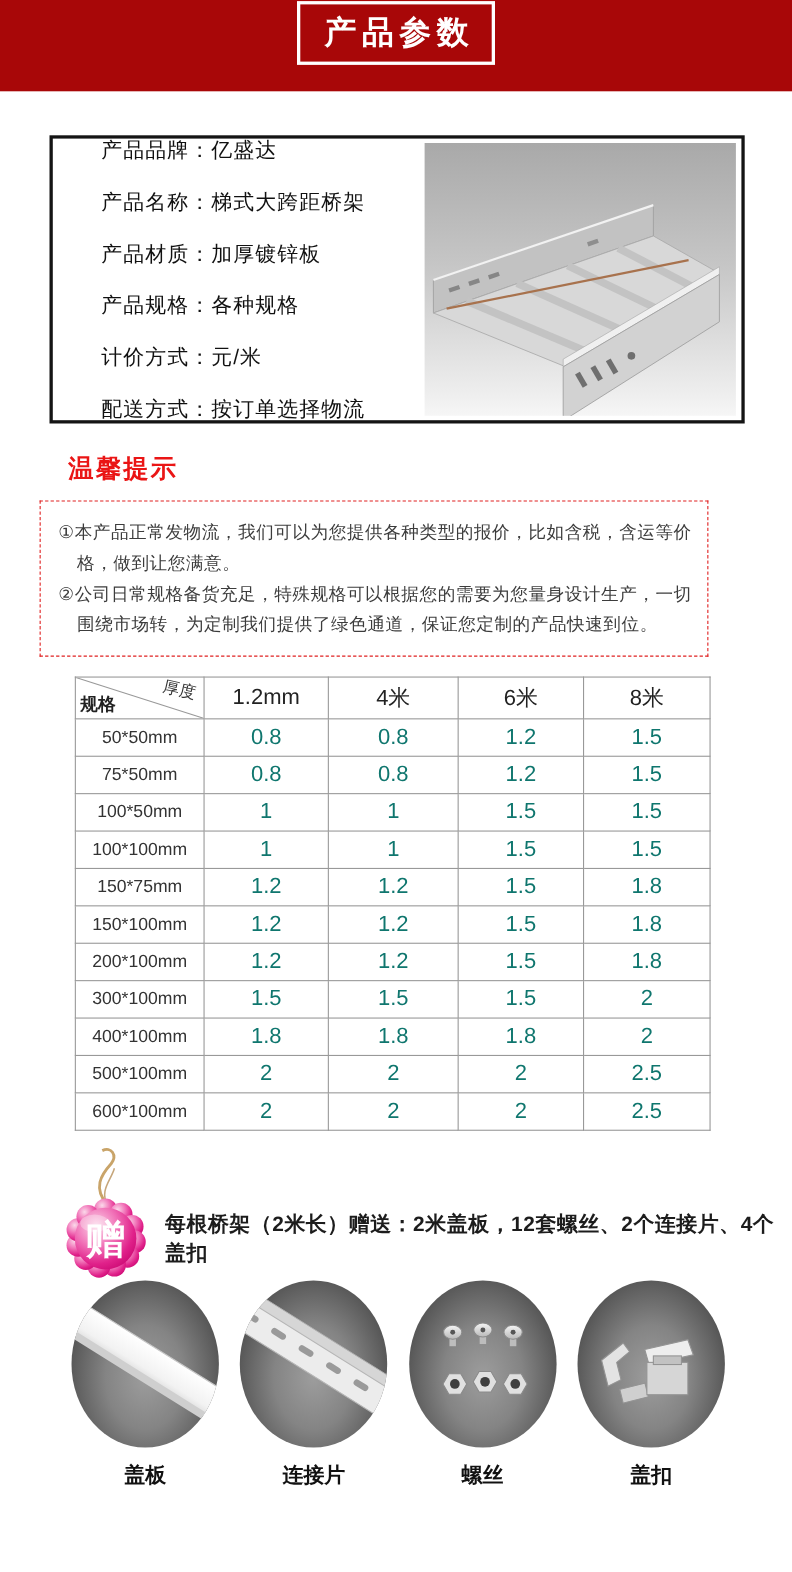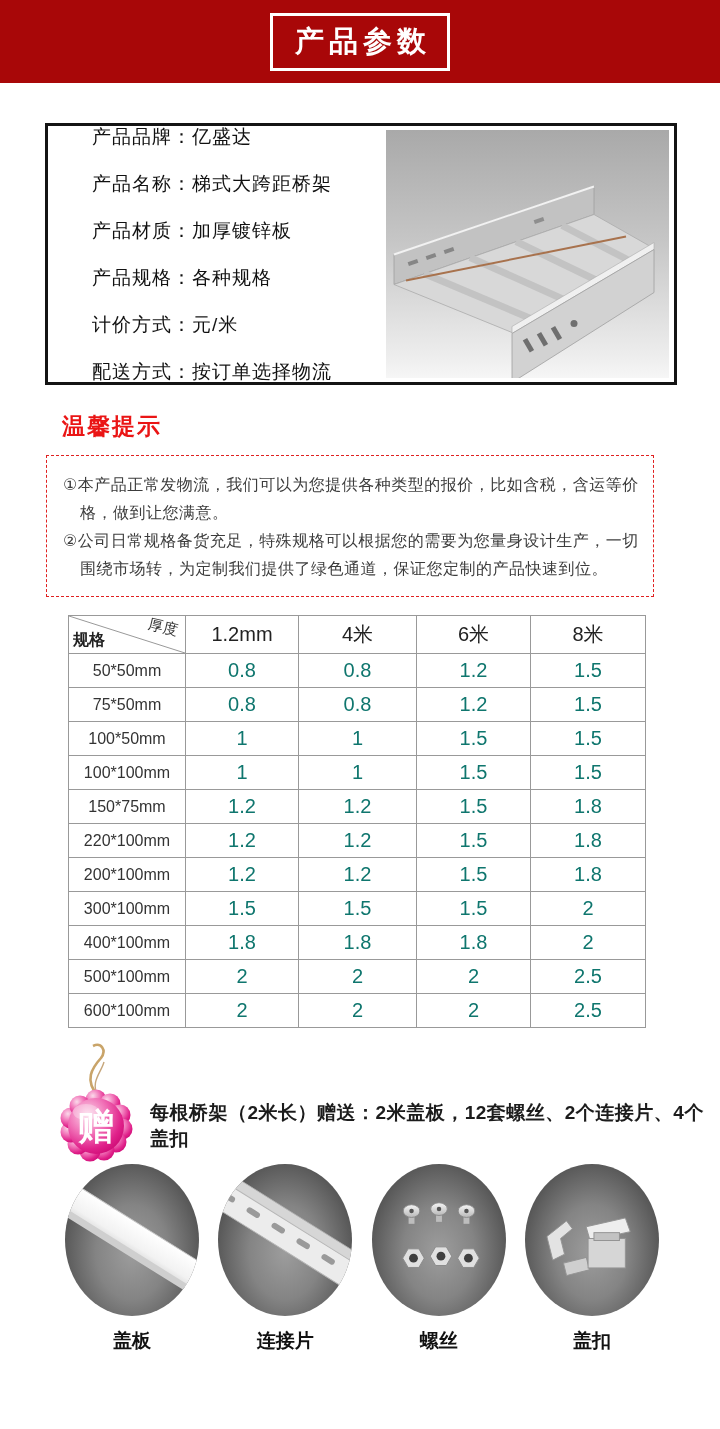--- a/index.html
+++ b/index.html
@@ -10,21 +10,21 @@
     font-family: "Liberation Sans", "DejaVu Sans", sans-serif;
     position: relative;
     overflow: hidden;
   }
 
   
   .banner {
     height: 83px;
     background: #a80708;
     display: flex;
-    align-items: center;
+    align-items: flex-start;
     justify-content: center;
   }
   .banner-box {
     border: 3px solid #ffffff;
     padding: 6px 16px 6px 22px;
     margin-top: 1px;
   }
   .banner-title {
     color: #ffffff;
     font-size: 29px;
@@ -63,21 +63,21 @@
 
   
   .tips-title {
     margin: 26px 0 13px 62px;
     color: #ea1515;
     font-size: 23px;
     font-weight: bold;
     letter-spacing: 2px;
   }
   .tips-box {
-    margin-left: 46px;
+    margin-left: 36px;
     width: 608px;
     border: 1px dashed #e02020;
     padding: 15px 14px 13px 16px;
   }
   .tips-box p {
     font-size: 16px;
     color: #3c3c3c;
     line-height: 28px;
     padding-left: 17px;
     text-indent: -17px;
@@ -246,21 +246,21 @@
         <td class="val-cell">1.5</td>
       </tr>
       <tr>
         <td class="spec-cell">150*75mm</td>
         <td class="val-cell">1.2</td>
         <td class="val-cell">1.2</td>
         <td class="val-cell">1.5</td>
         <td class="val-cell">1.8</td>
       </tr>
       <tr>
-        <td class="spec-cell">220*100mm</td>
+        <td class="spec-cell">150*100mm</td>
         <td class="val-cell">1.2</td>
         <td class="val-cell">1.2</td>
         <td class="val-cell">1.5</td>
         <td class="val-cell">1.8</td>
       </tr>
       <tr>
         <td class="spec-cell">200*100mm</td>
         <td class="val-cell">1.2</td>
         <td class="val-cell">1.2</td>
         <td class="val-cell">1.5</td>

